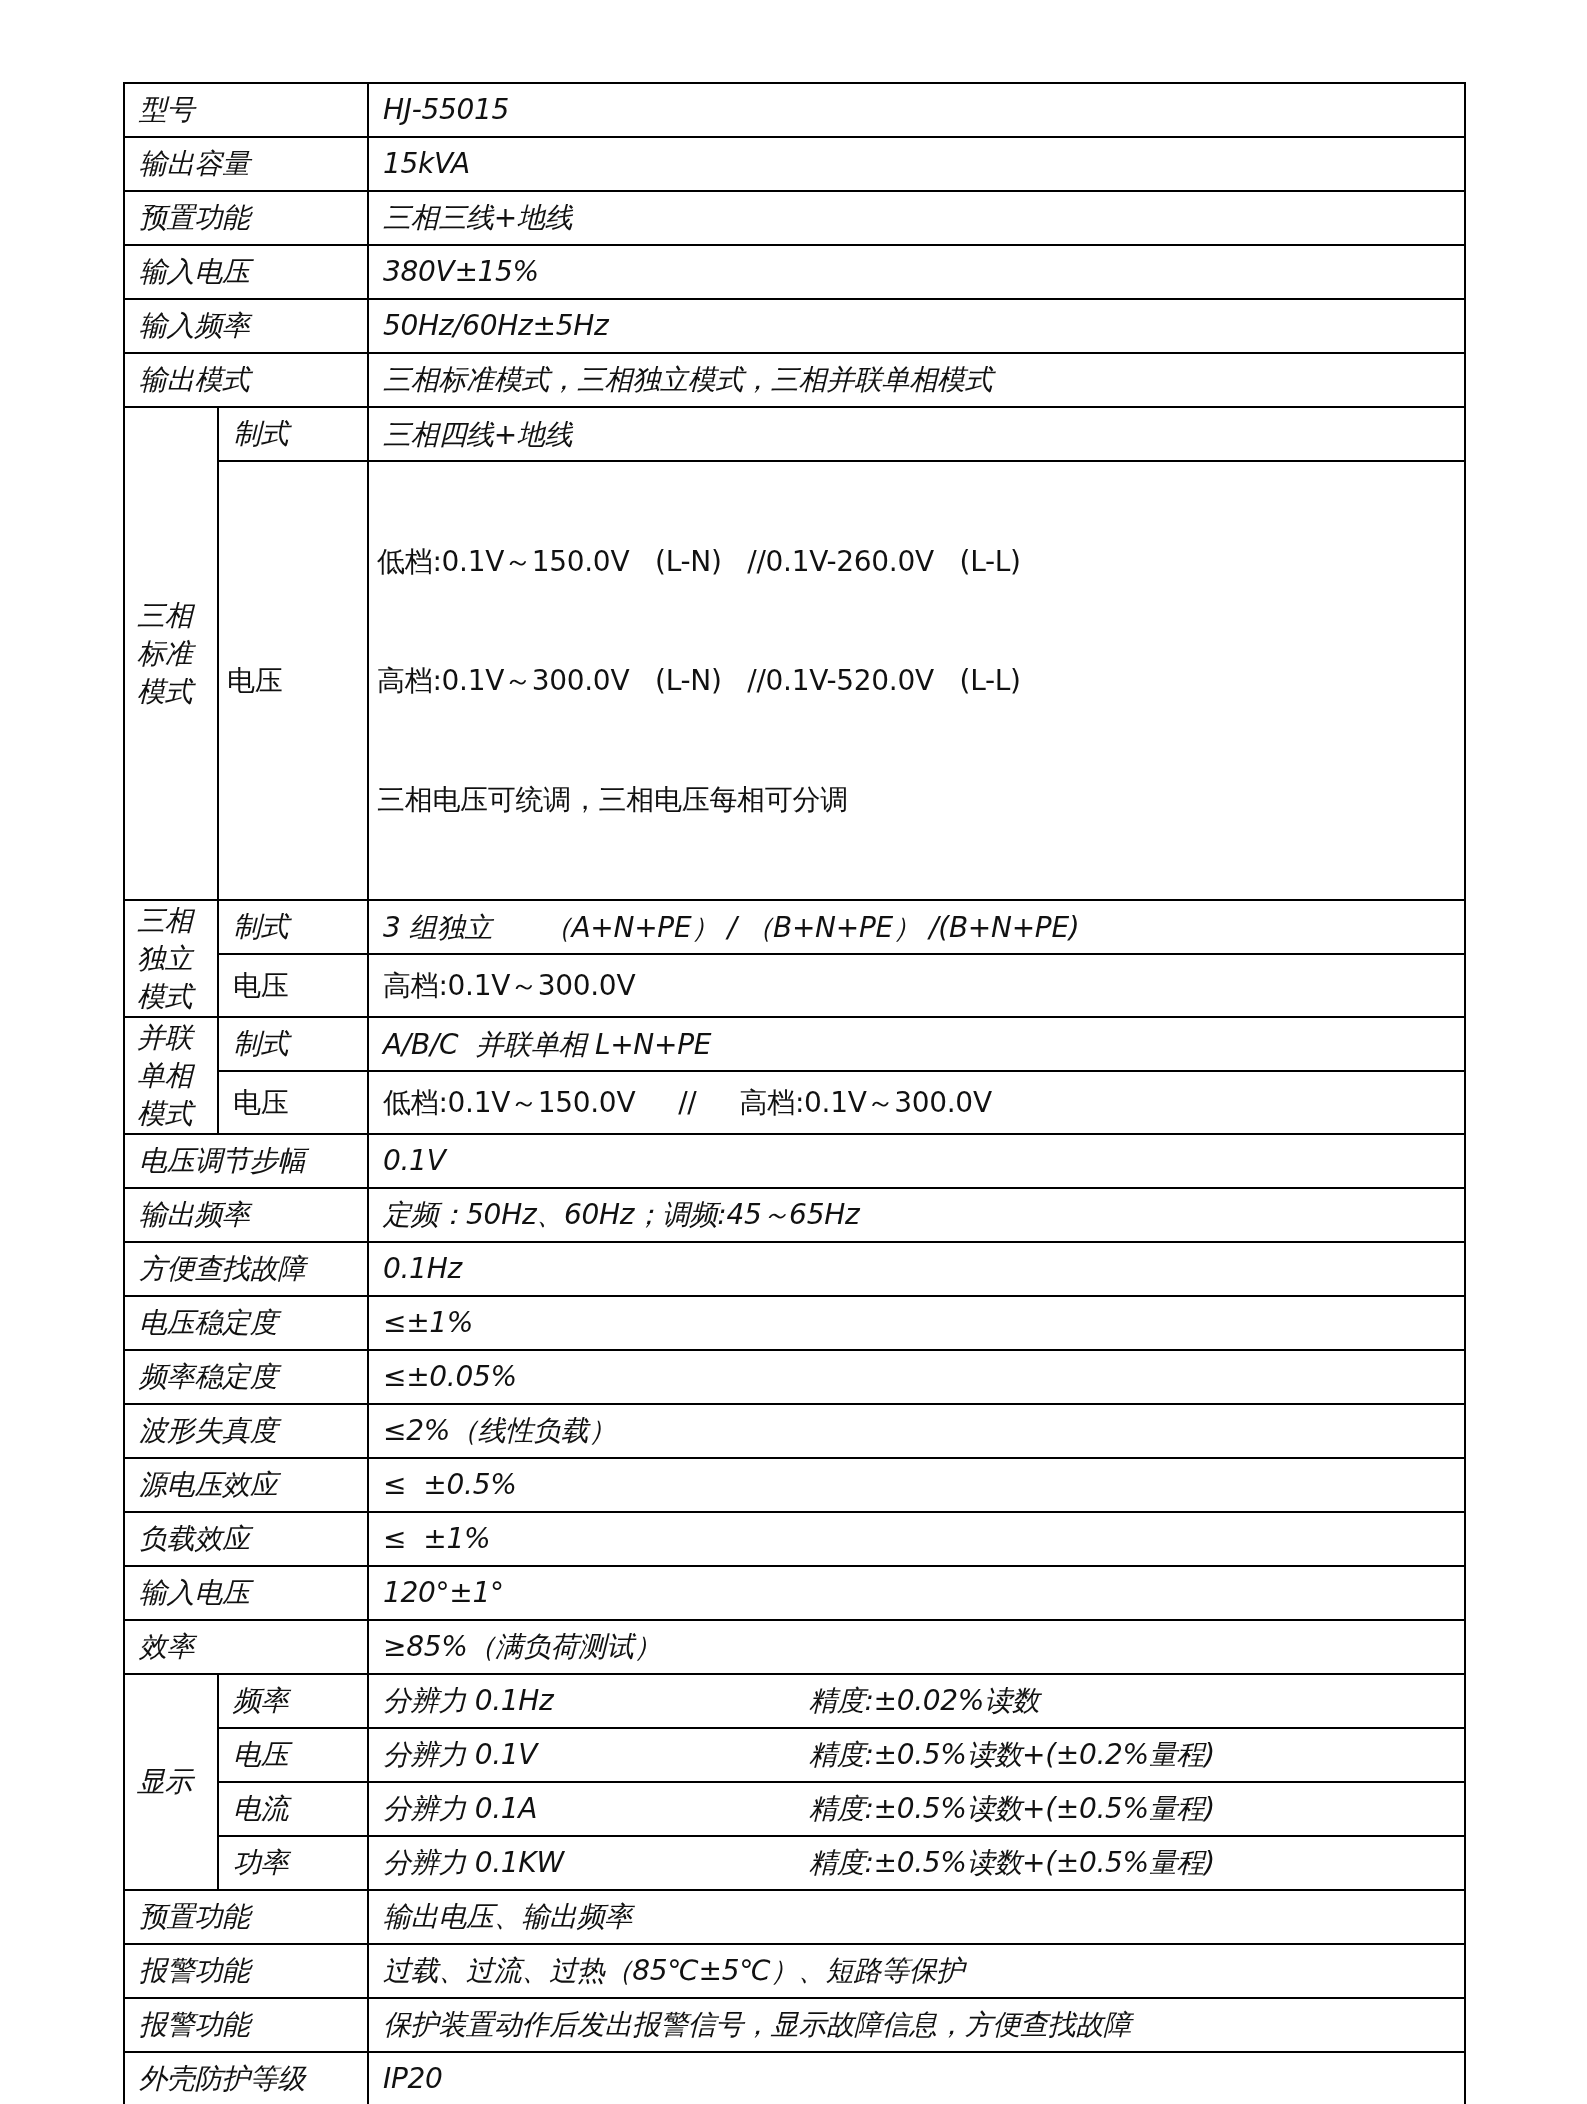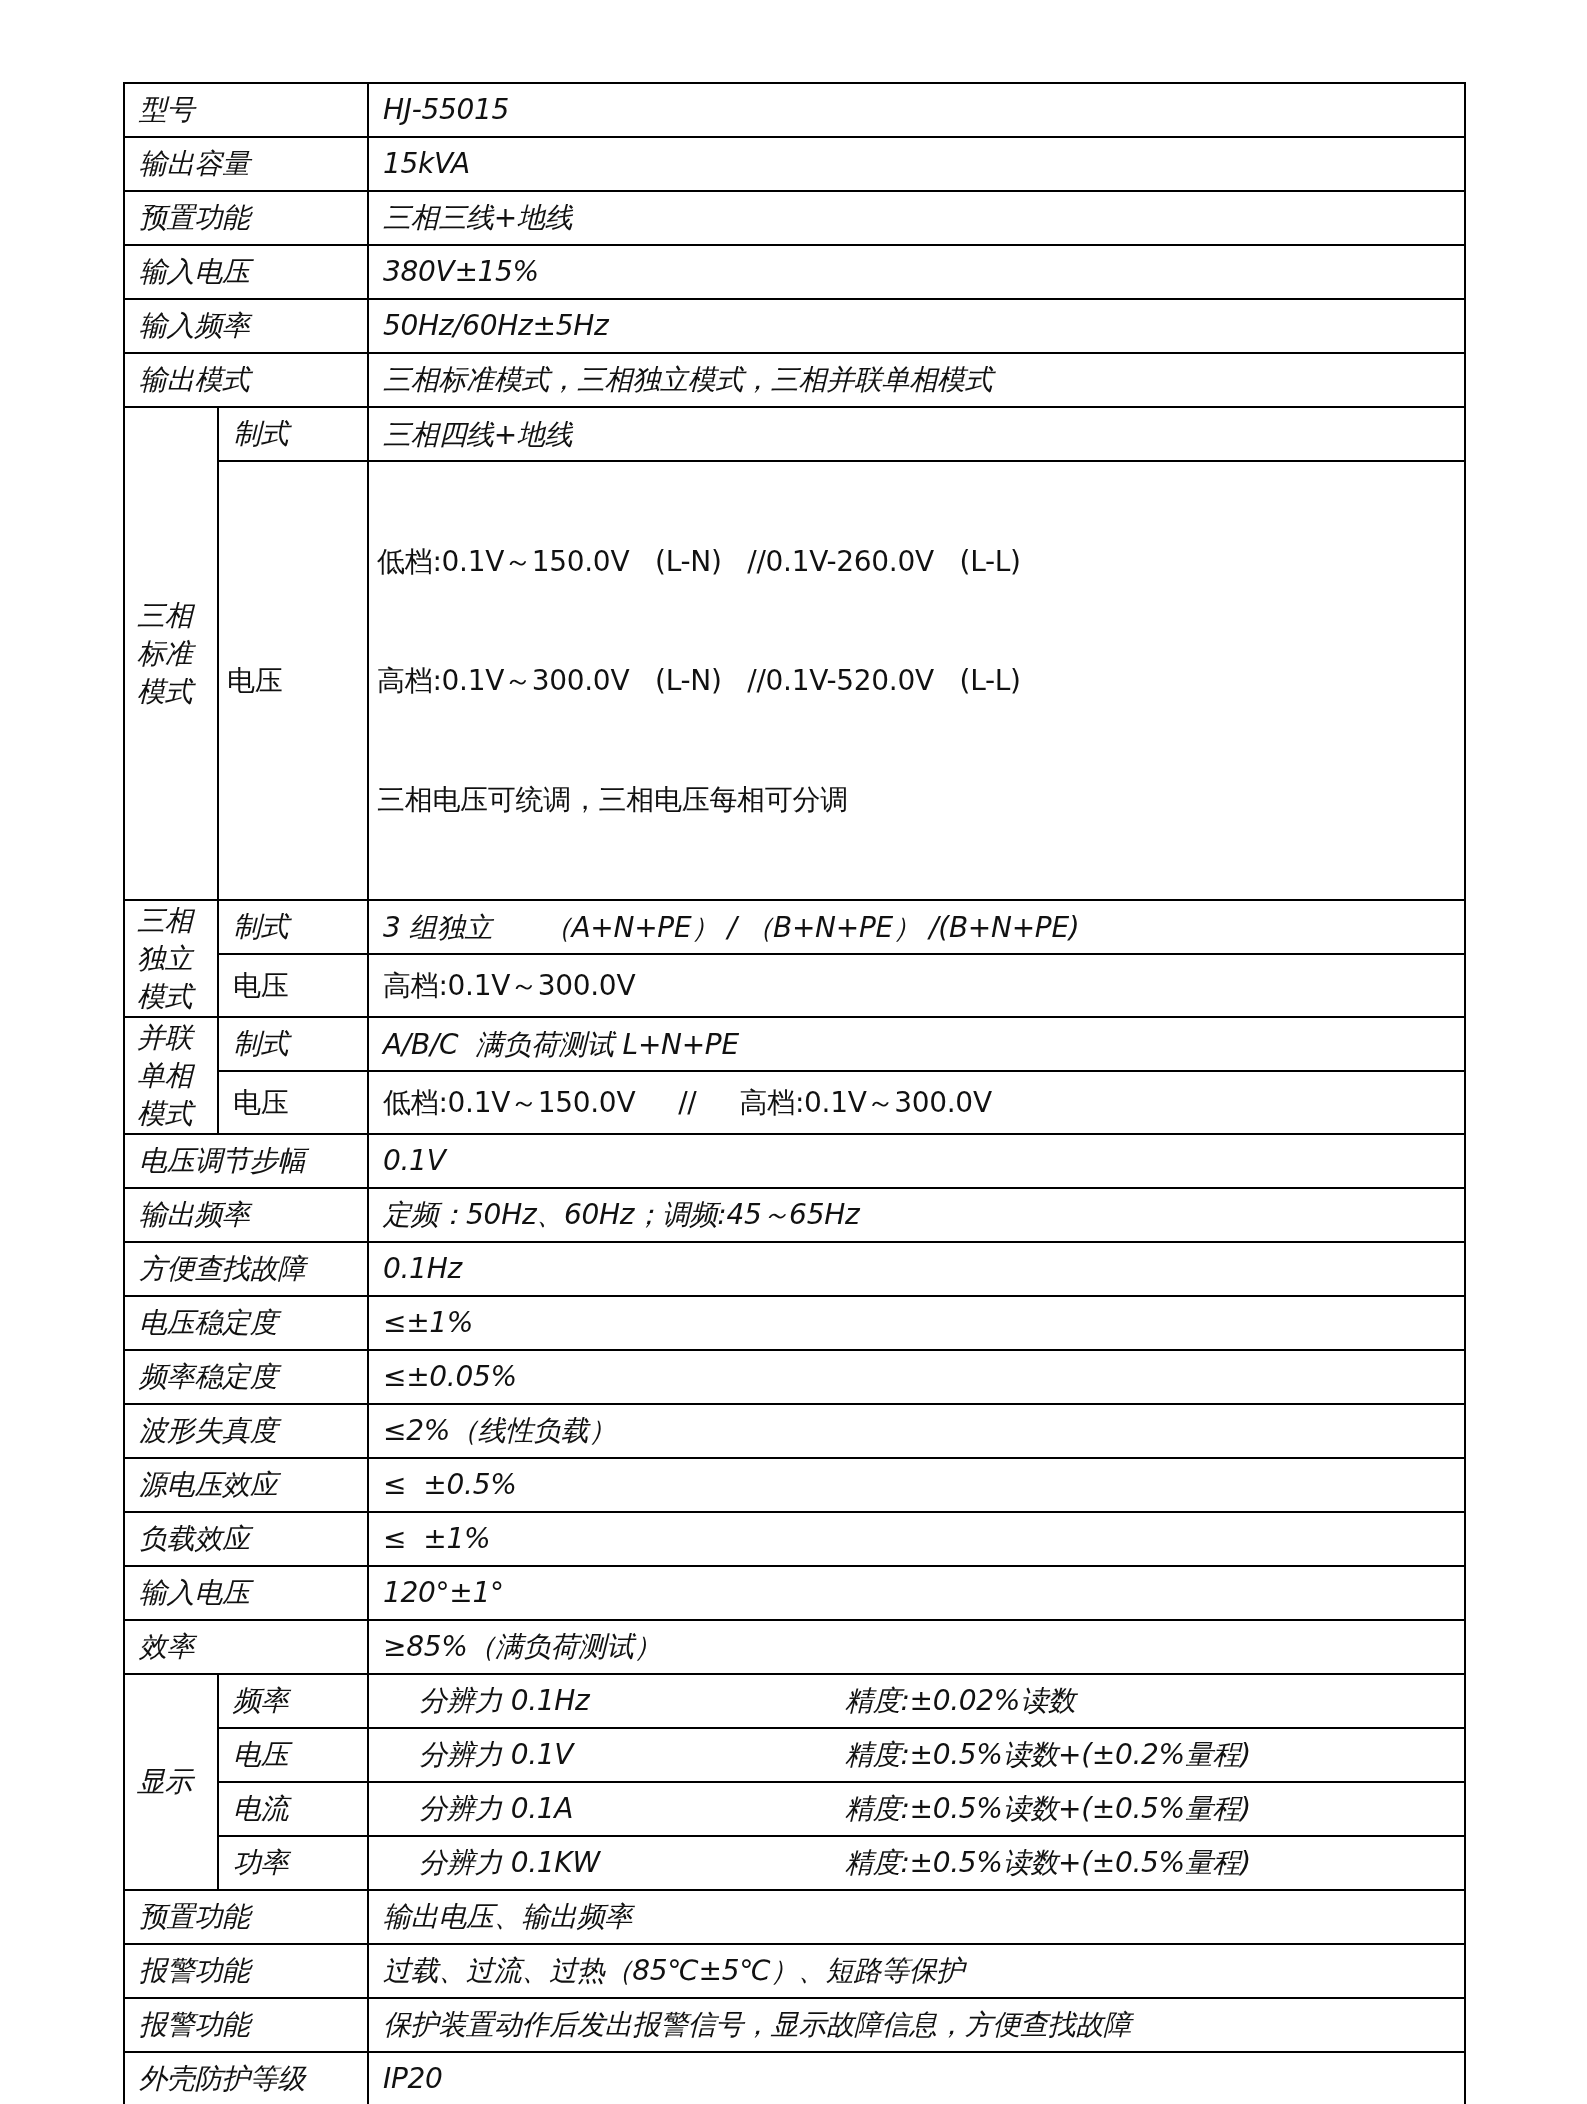--- a/index.html
+++ b/index.html
@@ -9,21 +9,21 @@
   table { border-collapse: collapse; width: 1341px; table-layout: fixed; }
   td { border: 2px solid #000000; padding: 0 0 0 14px; font-size: 28px; line-height: 40px;
        white-space: pre; vertical-align: middle; overflow: hidden; letter-spacing: -0.3px; }
   col.c1 { width: 94px; } col.c2 { width: 150px; } col.c3 { width: 1097px; }
   tr.std td { height: 52px; font-style: italic; }
   tr.tall3 td { height: 117px; padding-left: 8px; }
   tr.mid td { height: 61px; }
   td.group { white-space: normal; line-height: 38px; padding-left: 12px; padding-right: 4px; }
   td.group span.grp { display: block; width: 2.1em; word-break: break-all; }
   td.val .line { display: block; line-height: 39px; }
-  .res { display: inline-block; width: 426px; margin-left: 36px; }
+  .res { display: inline-block; width: 426px; }
 </style>
 </head>
 <body>
 
 <div class="sheet">
   <table>
     <colgroup>
         <col class="c1">
         <col class="c2">
         <col class="c3">
@@ -81,21 +81,21 @@
       <tr class="mid">
         <td>电压</td>
         <td class="val"><span class="line">高档:0.1V～300.0V</span></td>
       </tr>
 
       <tr class="std">
         <td rowspan="2" class="group">
             <span class="grp">并联单相模式</span>
           </td>
         <td>制式</td>
-        <td class="val"><span class="line">A/B/C  满负荷测试 L+N+PE</span></td>
+        <td class="val"><span class="line">A/B/C  并联单相 L+N+PE</span></td>
       </tr>
       <tr class="mid">
         <td>电压</td>
         <td class="val"><span class="line">低档:0.1V～150.0V     //     高档:0.1V～300.0V</span></td>
       </tr>
 
       <tr class="std">
         <td colspan="2">电压调节步幅</td>
         <td>0.1V</td>
       </tr>

